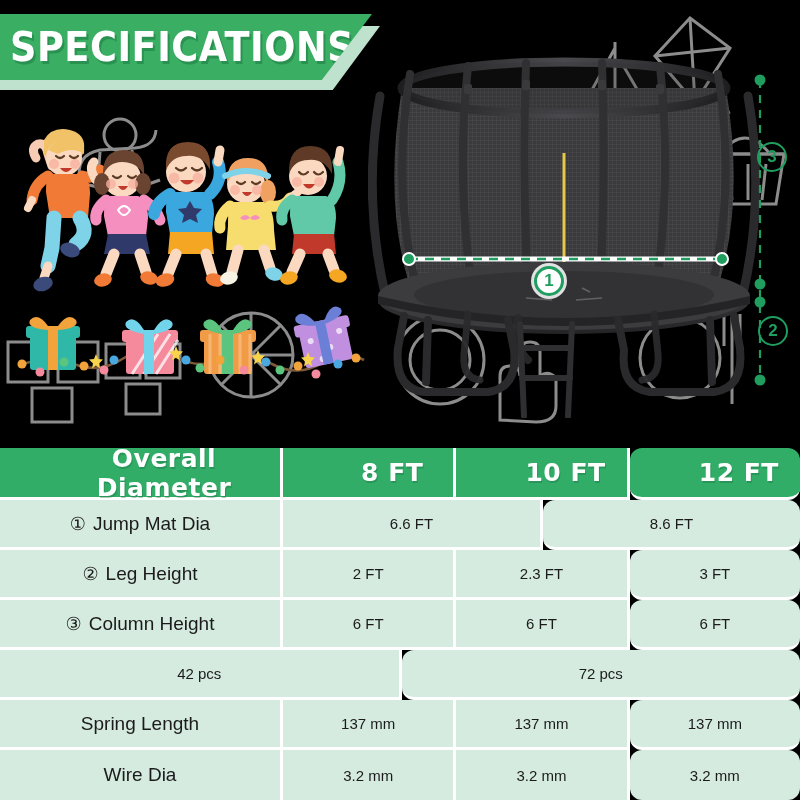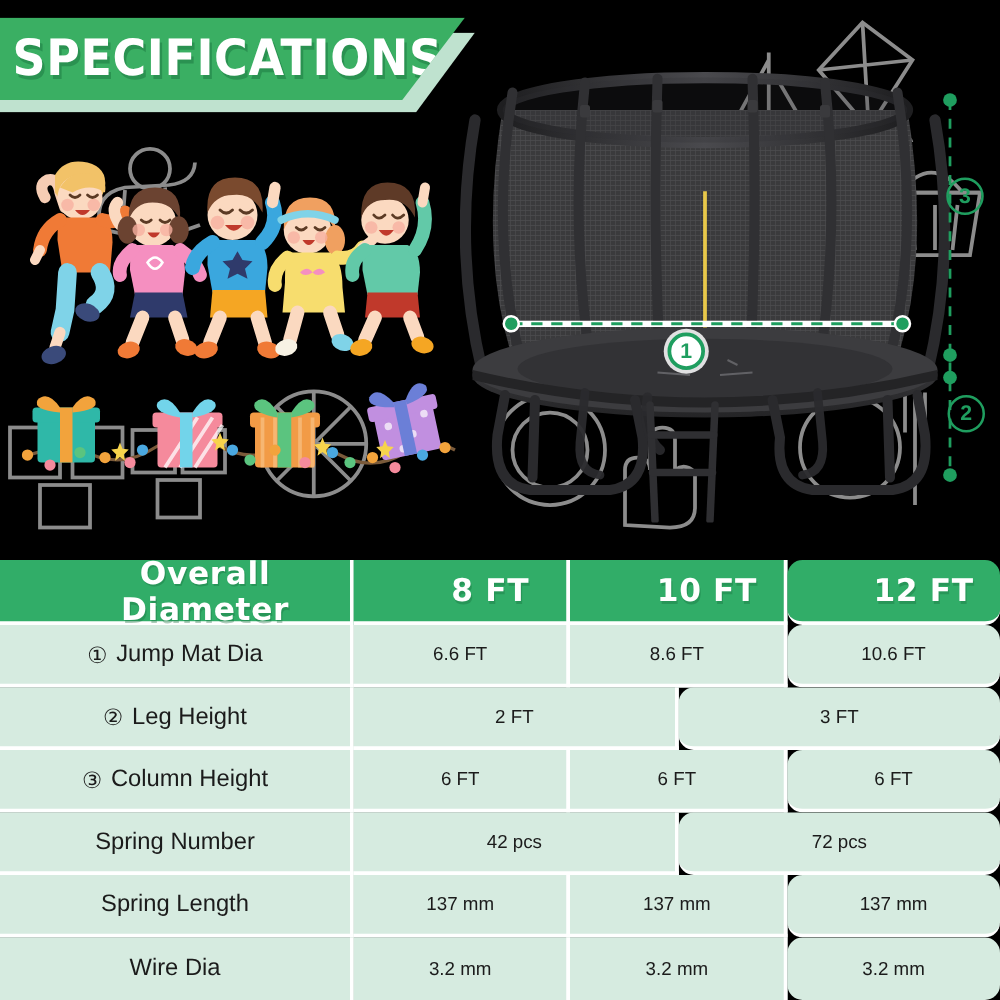--- a/index.html
+++ b/index.html
@@ -482,44 +482,43 @@
       <div class="tcell val">12 FT</div>
     </div>
 
     <div class="trow">
       <div class="tcell label">
         <span class="circnum">①</span>
         <span>Jump Mat Dia</span>
       </div>
       <div class="tcell val">6.6 FT</div>
       <div class="tcell val">8.6 FT</div>
-      <div class="tcell val">10.6 FT</div>
     </div>
 
     <div class="trow">
       <div class="tcell label">
         <span class="circnum">②</span>
         <span>Leg Height</span>
       </div>
       <div class="tcell val">2 FT</div>
+      <div class="tcell val">2.3 FT</div>
       <div class="tcell val">3 FT</div>
     </div>
 
     <div class="trow">
       <div class="tcell label">
         <span class="circnum">③</span>
         <span>Column Height</span>
       </div>
       <div class="tcell val">6 FT</div>
       <div class="tcell val">6 FT</div>
       <div class="tcell val">6 FT</div>
     </div>
 
     <div class="trow">
-      <div class="tcell label">Spring Number</div>
       <div class="tcell val">42 pcs</div>
       <div class="tcell val">72 pcs</div>
     </div>
 
     <div class="trow">
       <div class="tcell label">Spring Length</div>
       <div class="tcell val">137 mm</div>
       <div class="tcell val">137 mm</div>
       <div class="tcell val">137 mm</div>
     </div>

